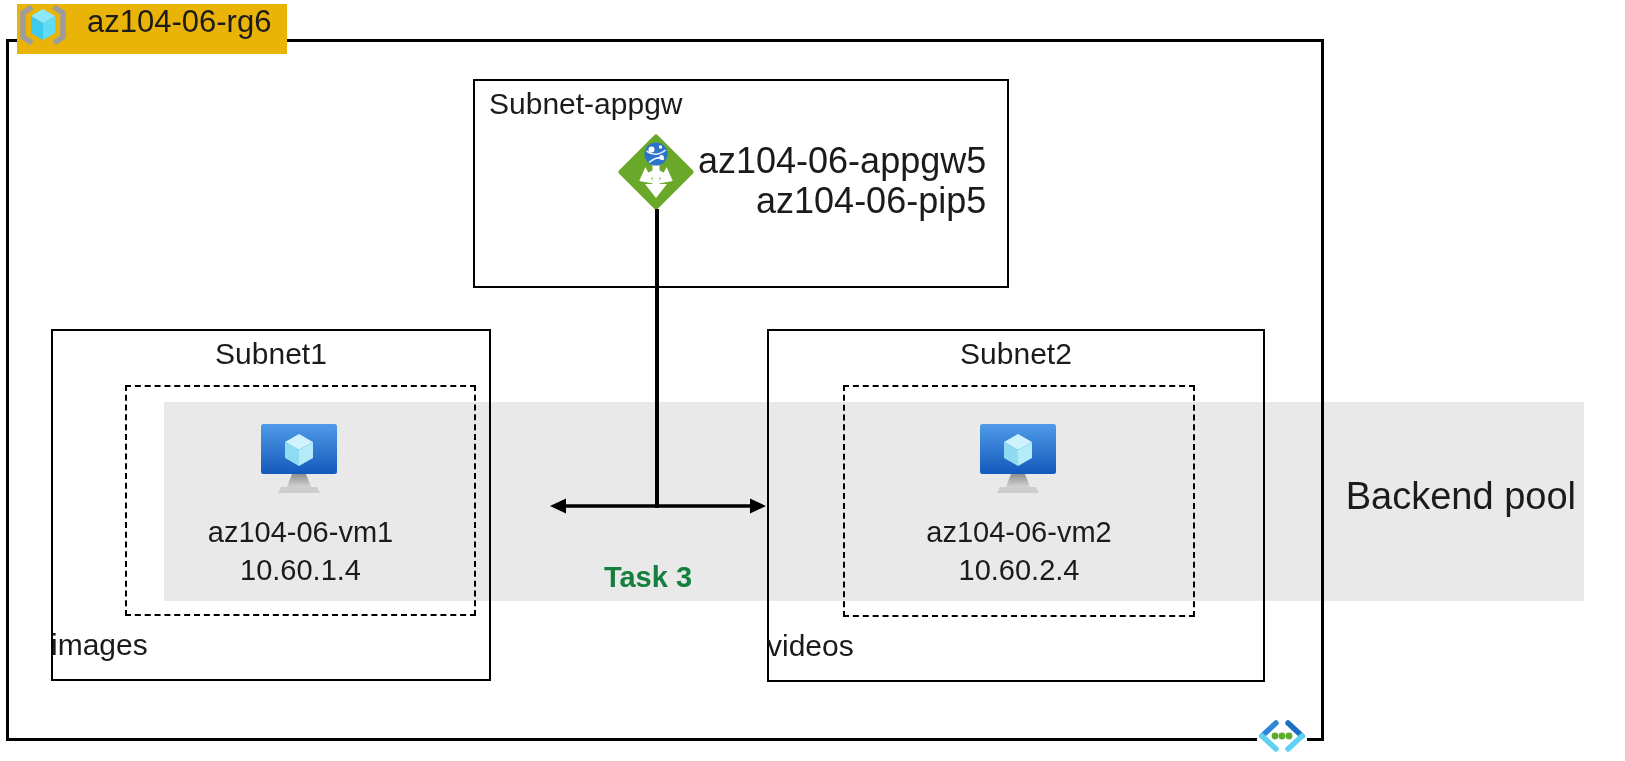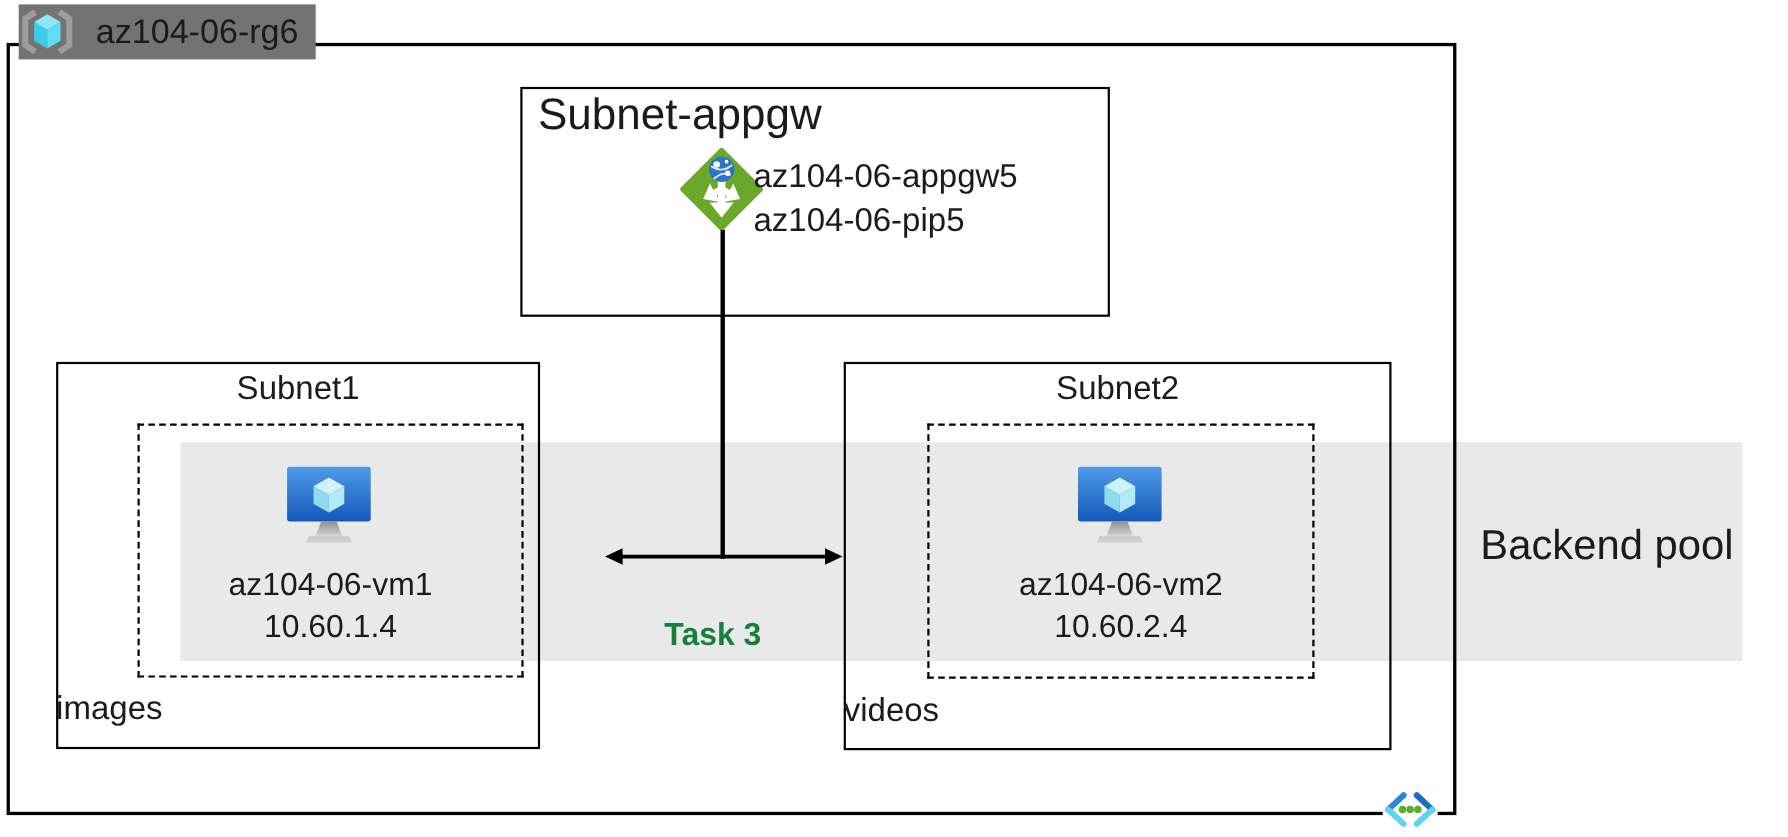--- a/index.html
+++ b/index.html
@@ -40,23 +40,22 @@
     left: 6px; top: 39px;
     width: 1318px; height: 702px;
     border: 3px solid #000;
     z-index: 2;
     background: transparent;
   }
   .rg-header {
     position: absolute;
     left: 8px; top: -38px;
     height: 50px;
-    background: #737373;
+    background: #eab308;
     display: flex;
-    align-items: center;
     gap: 18px;
     padding-right: 16px;
     z-index: 3;
   }
   .rg-title { font-size: 31px; white-space: nowrap; }
 
   
   .subnet-box {
     position: absolute;
     border: 2.5px solid #000;
@@ -108,30 +107,31 @@
   .appgw-box {
     position: absolute;
     left: 473px; top: 79px;
     width: 536px; height: 209px;
     border: 2.5px solid #000;
     z-index: 2;
   }
   .appgw-label {
     position: absolute;
     left: 14px; top: 5px;
-    font-size: 40px;
+    font-size: 30px;
     line-height: 36px;
   }
   .appgw-icon { position: absolute; left: 143px; top: 53px; }
   .appgw-text {
     position: absolute;
-    left: 210px; top: 60px;
-    font-size: 30px;
+    left: 223px; top: 60px;
+    font-size: 36px;
     line-height: 40px;
     white-space: nowrap;
+    text-align: right;
   }
 
   
   .vline {
     position: absolute;
     left: 655px; top: 209px;
     width: 3.5px; height: 299px;
     background: #000;
     z-index: 3;
   }

